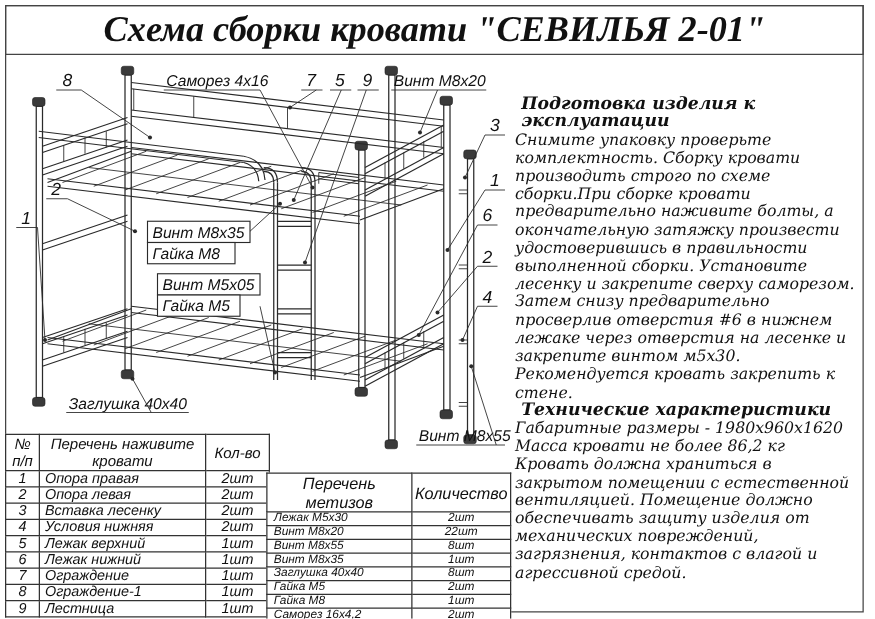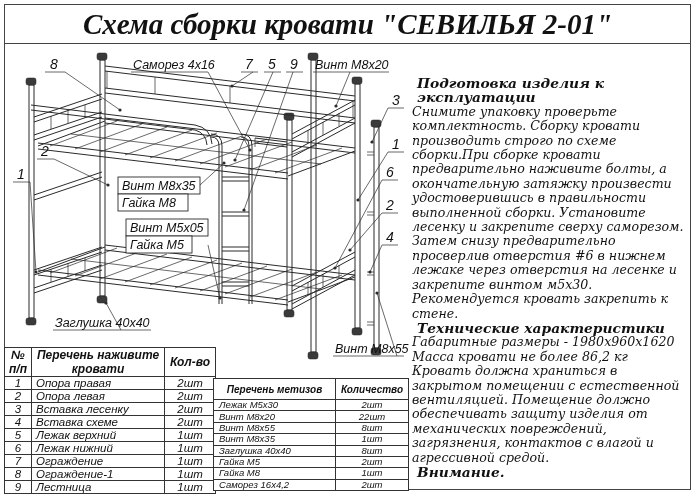--- a/index.html
+++ b/index.html
@@ -21,28 +21,28 @@
   text.num{font-family:"Liberation Sans",sans-serif;font-style:italic;font-size:14px;fill:#111;}
   text.lbl{font-family:"Liberation Sans",sans-serif;font-style:italic;font-size:12.5px;fill:#111;}
   
   #instructions{position:absolute;left:412px;top:49px;width:278px;
                 font-family:"DejaVu Serif",serif;font-style:italic;font-size:12.6px;line-height:14.4px;margin-top:27px;}
   #instructions .hd{font-weight:bold;font-size:13.8px;margin-left:5px;}
   
   table{border-collapse:collapse;background:#fff;
         font-family:"Liberation Sans",sans-serif;font-style:italic;color:#111;}
   table,th,td{border:1px solid #333;}
-  th{font-weight:bold;}
+  th{font-weight:normal;}
   #parts-table{position:absolute;left:4px;top:347px;width:212px;height:144px;font-size:11.5px;}
   #parts-table th{font-size:12px;height:17px;padding:0 2px;}
   #parts-table td{padding:0 4px;}
   #parts-table td:first-child{text-align:center;width:24px;padding:0 1px;}
   #parts-table td:last-child{text-align:center;width:42px;}
   #hardware-table{position:absolute;left:213px;top:378px;width:196px;height:113px;font-size:9.5px;}
-  #hardware-table th{font-size:10px;height:20px;padding:0 2px;}
+  #hardware-table th{font-size:13px;height:20px;padding:0 2px;}
   #hardware-table td{padding:0 5px;line-height:10px;}
   #hardware-table td:last-child{text-align:center;width:62px;}
 </style>
 </head>
 <body>
 
 <div id="page">
   <div id="border-frame"></div>
 
   <div id="title-box">
@@ -291,21 +291,20 @@
     </g>
   </svg>
 
   <div id="instructions">
     <div class="hd">Подготовка изделия к эксплуатации</div>
     <div>Снимите упаковку проверьте комплектность. Сборку кровати производить строго по схеме сборки.При сборке кровати  предварительно наживите  болты, а окончательную затяжку произвести удостоверившись в правильности выполненной сборки. Установите лесенку и закрепите сверху саморезом. Затем снизу предварительно просверлив отверстия #6 в нижнем лежаке через отверстия на лесенке и закрепите винтом м5х30. Рекомендуется кровать закрепить к стене.</div>
     <div class="hd">Технические характеристики</div>
     <div>Габаритные размеры - 1980х960х1620</div>
     <div>Масса кровати не более 86,2 кг</div>
     <div>Кровать должна храниться в закрытом помещении с естественной вентиляцией. Помещение должно обеспечивать защиту изделия от механических повреждений, загрязнения, контактов с влагой и агрессивной средой.</div>
-    <div class="hd">Внимание.</div>
 
   </div>
 
   <table id="parts-table">
       <thead>
         <tr>
           <th>№ п/п</th>
           <th>Перечень наживите кровати</th>
           <th>Кол-во</th>
         </tr>
@@ -321,21 +320,21 @@
           <td>Опора левая</td>
           <td>2шт</td>
         </tr>
         <tr>
           <td>3</td>
           <td>Вставка лесенку</td>
           <td>2шт</td>
         </tr>
         <tr>
           <td>4</td>
-          <td>Вставка схеме</td>
+          <td>Условия нижняя</td>
           <td>2шт</td>
         </tr>
         <tr>
           <td>5</td>
           <td>Лежак верхний</td>
           <td>1шт</td>
         </tr>
         <tr>
           <td>6</td>
           <td>Лежак нижний</td>

